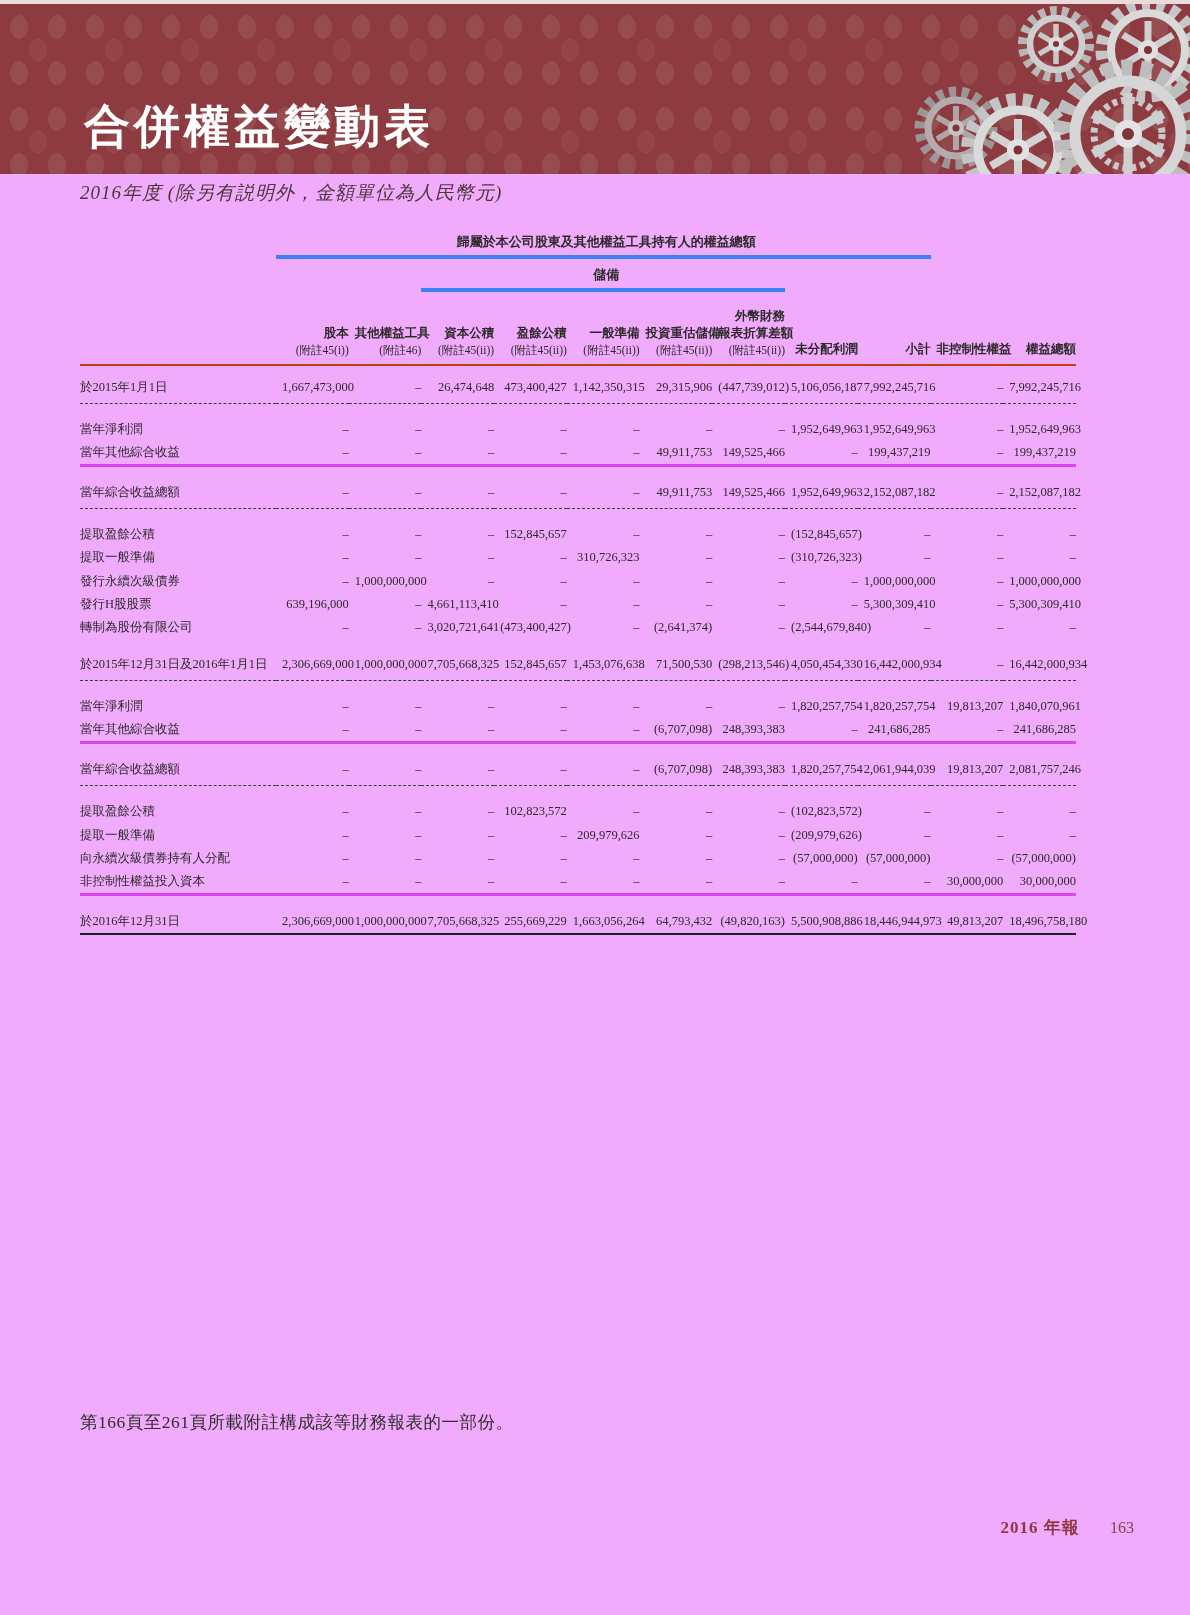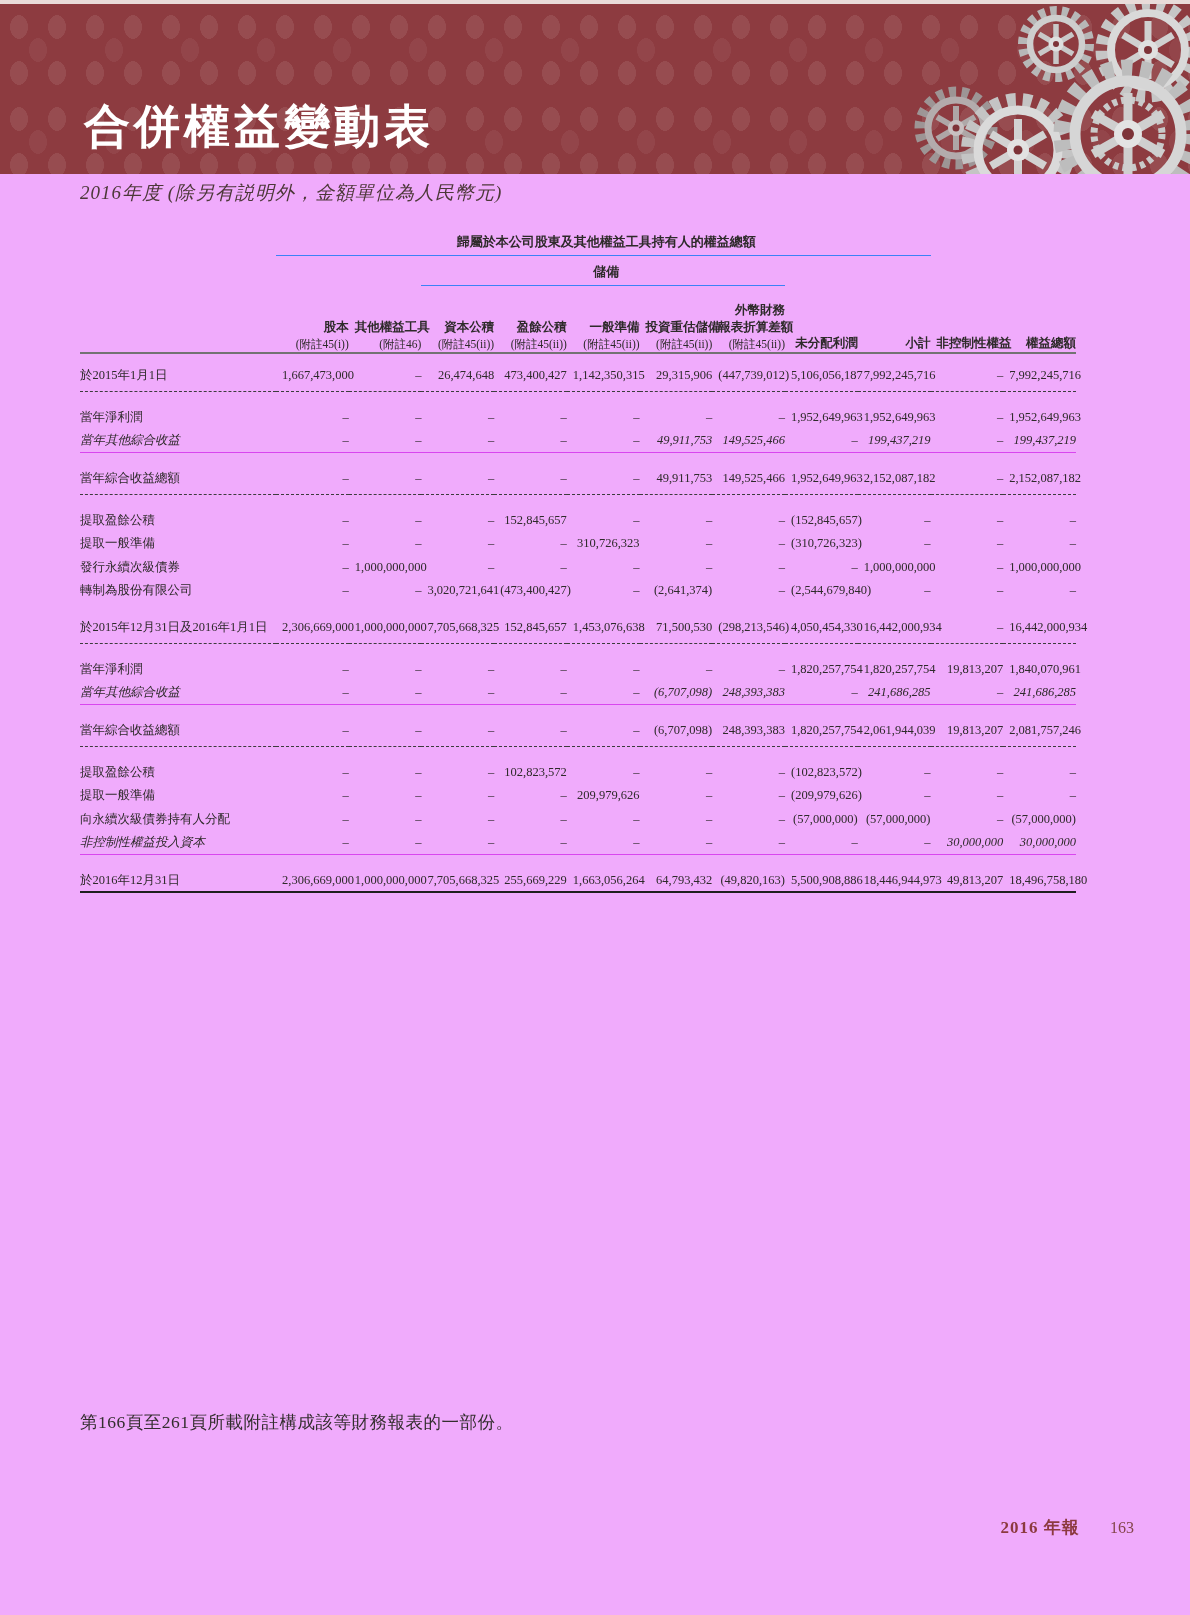--- a/index.html
+++ b/index.html
@@ -34,27 +34,27 @@
     font-style:italic;font-size:19px;color:#4c3838;letter-spacing:1px;text-align:center;
   }
   
   .table-wrap{position:absolute;left:80px;top:226px;width:996px;}
   table.equity{border-collapse:collapse;width:100%;table-layout:fixed;}
   col.lblcol{width:196px;}
   col.numcol{width:72.7px;}
   td,th{font-size:12.5px;line-height:1.3;vertical-align:bottom;
         padding:3.5px 0 3.5px 6px;text-align:right;white-space:nowrap;}
   thead td,thead th{font-weight:bold;}
-  td.grp{border-bottom:1px solid #3b82f6;text-align:center;padding-bottom:5px;font-size:13px;}
+  td.grp{border-bottom:4px solid #3b82f6;text-align:center;padding-bottom:5px;font-size:13px;}
   td.rsv{padding-top:8px;padding-bottom:4px;}
-  tr.colhead th{border-bottom:2px solid #737373;padding-top:16px;padding-bottom:0;}
+  tr.colhead th{border-bottom:2px solid #c2410c;padding-top:16px;padding-bottom:6px;}
   tr.colhead th .note{font-weight:normal;font-size:11.5px;padding-top:2px;}
   tbody td.lbl{text-align:left;padding-left:0;}
   tbody tr.dashed td{border-bottom:1px dashed #3c3c3c;}
-  tbody tr.solid td{border-bottom:1px solid #d946ef;font-style:italic;}
+  tbody tr.solid td{border-bottom:3px solid #d946ef;}
   tbody tr.thick td{border-bottom:2.5px solid #1f1f1f;}
   tbody tr.pt td{padding-top:17px;}
   tbody tr.pb td{padding-bottom:8px;}
   tbody tr.first td{padding-top:13px;}
   
   .footnote{position:absolute;left:80px;top:1406px;font-size:17.5px;color:#332e2e;letter-spacing:.5px;}
   .pagefoot{position:absolute;top:1512px;right:56px;font-size:17px;color:#8c3a3f;}
   .pagefoot .rpt{font-weight:bold;letter-spacing:1px;}
   .pagefoot .pg{margin-left:26px;font-weight:normal;color:#84454a;font-size:16px;}
 </style>
@@ -289,20 +289,34 @@
             <td>–</td>
             <td>–</td>
             <td>–</td>
             <td>–</td>
             <td>–</td>
             <td>1,000,000,000</td>
             <td>–</td>
             <td>1,000,000,000</td>
           </tr>
           <tr>
+            <td class="lbl">發行H股股票</td>
+            <td>639,196,000</td>
+            <td>–</td>
+            <td>4,661,113,410</td>
+            <td>–</td>
+            <td>–</td>
+            <td>–</td>
+            <td>–</td>
+            <td>–</td>
+            <td>5,300,309,410</td>
+            <td>–</td>
+            <td>5,300,309,410</td>
+          </tr>
+          <tr>
             <td class="lbl">轉制為股份有限公司</td>
             <td>–</td>
             <td>–</td>
             <td>3,020,721,641</td>
             <td>(473,400,427)</td>
             <td>–</td>
             <td>(2,641,374)</td>
             <td>–</td>
             <td>(2,544,679,840)</td>
             <td>–</td>

